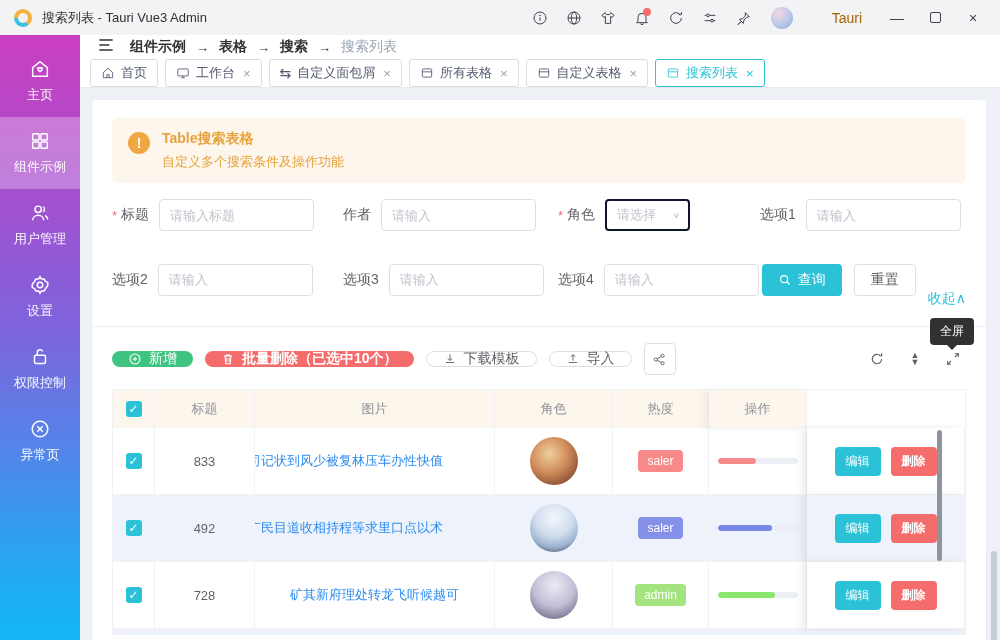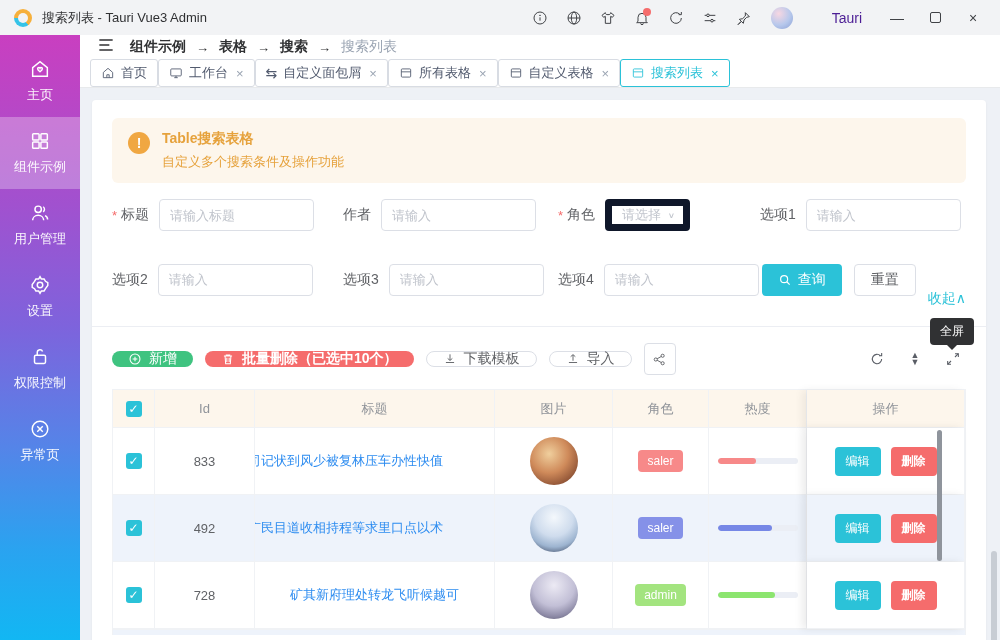--- a/index.html
+++ b/index.html
@@ -10,21 +10,21 @@
   .titlebar { height:35px; background:#f2f3f5; display:flex; align-items:center; justify-content:space-between; padding:0 10px 0 14px; }
   .tb-left { display:flex; align-items:flex-start; gap:10px; }
   .logo { width:18px; height:18px; border-radius:50%; position:relative; background:conic-gradient(#f6b03c 0 40%, #35c3e8 40% 75%, #f6b03c 75%); }
   .logo::after { content:""; position:absolute; inset:4px; border-radius:50%; background:#f2f3f5; }
   .tb-title { font-size:13px; color:#303133; }
   .tb-right { display:flex; align-items:center; gap:4px; }
   .tb-icon { width:30px; height:26px; display:flex; align-items:center; justify-content:center; color:#404246; position:relative; border-radius:4px; }
   .tb-icon svg { width:16px; height:16px; stroke:#404246; fill:none; stroke-width:1.5; }
   .dot { position:absolute; top:3px; right:6px; width:8px; height:8px; border-radius:50%; background:#f56c6c; }
   .tb-avatar { width:22px; height:22px; border-radius:50%; background:radial-gradient(circle at 35% 30%, #f7d7e2, #b7c8ec 55%, #8a9fd4); margin:0 6px 0 8px; }
-  .tb-user { font-size:14px; color:#4c1d95; margin-right:14px;margin-left:29px; }
+  .tb-user { font-size:14px; color:#a16207; margin-right:14px;margin-left:29px; }
   .win-btn { width:34px; height:26px; display:flex; align-items:center; justify-content:center; font-size:14px; color:#404246; }
   .win-rect { width:11px; height:11px; border:1.2px solid #404246; border-radius:2px; }
 
   
   .app { display:flex; height:605px; }
   .sidebar { width:80px; flex:0 0 80px; background:linear-gradient(180deg,#c93fc0 0%,#a151cf 28%,#7e63dc 48%,#5584e8 68%,#2aa3f0 85%,#12b7f3 100%); padding-top:10px; }
   .side-item { display:flex; flex-direction:column; align-items:center; gap:6px; padding:13px 0; color:rgba(255,255,255,0.95); cursor:pointer; }
   .side-item.active { background:rgba(255,255,255,0.28); }
   .side-item svg { width:22px; height:22px; stroke:#fff; fill:none; stroke-width:1.6; }
   .side-label { font-size:13px; }
@@ -33,21 +33,21 @@
 
   
   .nav-header { height:41px; background:#fff; display:flex; align-items:center; padding:0 16px; gap:14px; }
   .burger svg { width:20px; height:20px; stroke:#303133; stroke-width:1.8; fill:none; }
   .breadcrumb { display:flex; align-items:center; gap:10px; font-size:14px; }
   .bc-item { color:#303133; font-weight:bold; cursor:pointer; }
   .bc-item.last { color:#9aa4b2; font-weight:normal; cursor:default; }
   .bc-sep { color:#303133; font-weight:bold; font-size:13px; }
 
   
-  .tabsbar { height:40px; background:#fff; border-bottom:1px solid #e8eaec; display:flex; align-items:center; padding:0 10px; }
+  .tabsbar { height:40px; background:#fff; border-bottom:1px solid #e8eaec; display:flex; align-items:center; padding:0 10px; gap:7px; }
   .tab { display:flex; align-items:center; gap:6px; height:28px; padding:0 10px; border:1px solid #d8dce3; border-radius:3px; background:#fff; font-size:13px; color:#515a6e; cursor:pointer; }
   .tab svg { width:14px; height:14px; stroke:#515a6e; fill:none; stroke-width:1.5; }
   .tab .swap-glyph { font-size:14px; line-height:1; }
   .tab-close { font-size:13px; color:#9aa4b2; margin-left:2px; }
   .tab.active { border-color:#2bc2d8; color:#2bc2d8; }
   .tab.active svg { stroke:#2bc2d8; }
   .tab.active .tab-close { color:#2bc2d8; }
 
   
   .content { flex:1; padding:12px 14px 0 12px; position:relative; }
@@ -57,21 +57,21 @@
   .alert-icon { width:22px; height:22px; border-radius:50%; background:#f0a742; color:#fff; font-weight:bold; display:flex; align-items:center; justify-content:center; font-size:14px; flex:0 0 22px; margin-top:2px; }
   .alert-title { color:#e6a23c; font-weight:bold; font-size:14px; margin-bottom:5px; }
   .alert-desc { color:#e6a23c; font-size:13px; }
 
   
   .form { margin-top:16px; display:grid; grid-template-columns:231px 215px 202px 1fr; row-gap:20px; }
   .form-item { display:flex; align-items:center; gap:10px; font-size:14px; color:#606266; }
   .req { color:#f56c6c; margin-right:-6px; font-size:13px; }
   .inp { height:32px; border:1px solid #dcdfe6; border-radius:4px; padding:0 10px; font-size:13px; color:#be185d; width:155px; background:#fff; }
   .inp::placeholder { color:#c0c4cc; }
-  .select { width:85px; height:32px; border:7px solid #0f172a; border-radius:4px; display:flex; align-items:center; justify-content:space-between; padding:0 8px 0 10px; color:#c0c4cc; font-size:13px; cursor:pointer; }
+  .select { width:85px; height:32px; border:2px solid #0f172a; border-radius:4px; display:flex; align-items:center; justify-content:space-between; padding:0 8px 0 10px; color:#c0c4cc; font-size:13px; cursor:pointer; }
   .chev { font-size:10px; color:#c0c4cc; transform:scaleY(0.8); }
   .form-actions { display:flex; align-items:center; gap:12px; justify-content:flex-end; }
   .btn-search { height:32px; padding:0 16px; background:#2bc2d8; border:none; border-radius:4px; color:#fff; font-size:14px; display:flex; align-items:center; gap:6px; cursor:pointer; }
   .btn-search svg { width:14px; height:14px; stroke:#fff; fill:none; stroke-width:2; }
   .btn-reset { height:32px; padding:0 16px; background:#fff; border:1px solid #dcdfe6; border-radius:4px; color:#606266; font-size:14px; cursor:pointer; }
   .collapse { color:#2bc2d8; font-size:14px; cursor:pointer; white-space:nowrap;margin-top:39px; }
 
   .divider { height:1px; background:#eceef3; margin:18px -20px 0 -20px; }
 
   
@@ -427,21 +427,20 @@
                 </svg>
               <div class="tooltip">全屏</div>
             </div>
           </div>
 
           <div class="table">
             <div class="trow thead">
               <div class="cell">
                   <span class="checkbox">✓</span>
                 </div>
-              <div class="cell">Id</div>
               <div class="cell">标题</div>
               <div class="cell">图片</div>
               <div class="cell">角色</div>
               <div class="cell">热度</div>
               <div class="cell op">操作</div>
             </div>
 
             <div class="trow">
               <div class="cell">
                   <span class="checkbox">✓</span>

